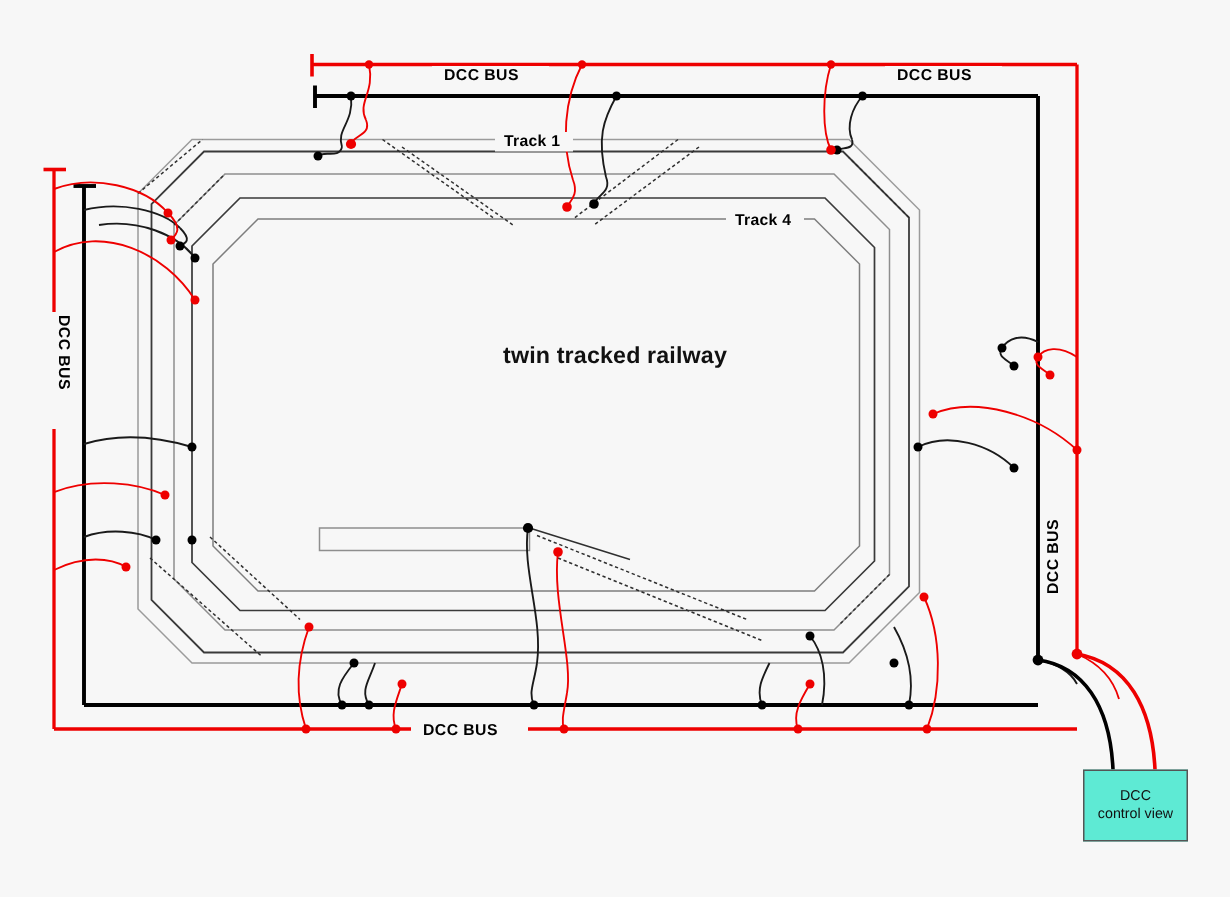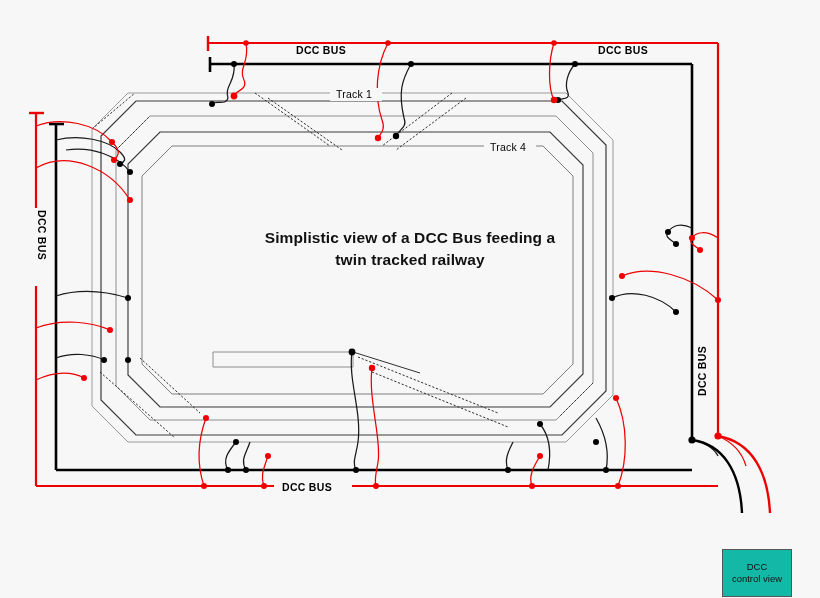--- a/index.html
+++ b/index.html
@@ -1,29 +1,29 @@
 <!DOCTYPE html>
 <html><head>
 <meta charset="utf-8">
 <style>
   html,body{margin:0;padding:0;background:#ffffff;}
   body{width:820px;height:598px;font-family:"Liberation Sans",sans-serif;}
   #stage{position:relative;width:820px;height:598px;background:#f7f7f7;overflow:hidden;}
   #stage svg{position:absolute;left:0;top:0;}
   .lbl{position:absolute;font-family:"Liberation Sans",sans-serif;font-weight:bold;color:#000;white-space:nowrap;}
   .lbl-bus{font-size:10.5px;letter-spacing:.3px;}
-  .lbl-track{font-size:10.5px;font-weight:normal;letter-spacing:.2px;}
+  .lbl-track{font-size:10.5px;font-weight:bold;letter-spacing:.2px;}
   .lbl-vert-cw{transform-origin:0 0;transform:rotate(90deg);}
   .lbl-vert-ccw{transform-origin:0 0;transform:rotate(-90deg);}
   #title{position:absolute;left:0;top:227px;width:820px;text-align:center;
          font-size:15.5px;font-weight:bold;color:#111;line-height:22px;letter-spacing:.1px;}
   #cu{position:absolute;left:722px;top:513px;width:70px;height:48px;
-      border:1px solid #555;background:#14b8a6;box-sizing:border-box;
+      border:1px solid #555;background:#5eead4;box-sizing:border-box;
       display:flex;flex-direction:column;align-items:center;justify-content:center;
-      font-size:9.5px;color:#111;line-height:12px;text-align:center;margin-top:36px;}
+      font-size:9.5px;color:#111;line-height:12px;text-align:center;}
 </style>
 </head>
 <body>
 
 <div id="stage">
 
   <svg width="820" height="598" viewBox="0 0 820 598">
 
     <g fill="none">
 
@@ -219,21 +219,20 @@
 
   <div class="lbl lbl-bus lbl-vert-cw" style="left:48px;top:210px;">DCC BUS</div>
 
   <div class="lbl lbl-bus lbl-vert-ccw" style="left:696px;top:396px;">DCC BUS</div>
 
   <div class="lbl lbl-track" style="left:336px;top:88px;">Track 1</div>
 
   <div class="lbl lbl-track" style="left:490px;top:141px;">Track 4</div>
 
   <div id="title">
-    <div>Simplistic view of a DCC Bus feeding a</div>
     <div>twin tracked railway</div>
   </div>
 
   <div id="cu">
     <div>DCC</div>
     <div>control view</div>
   </div>
 
 </div>
 

